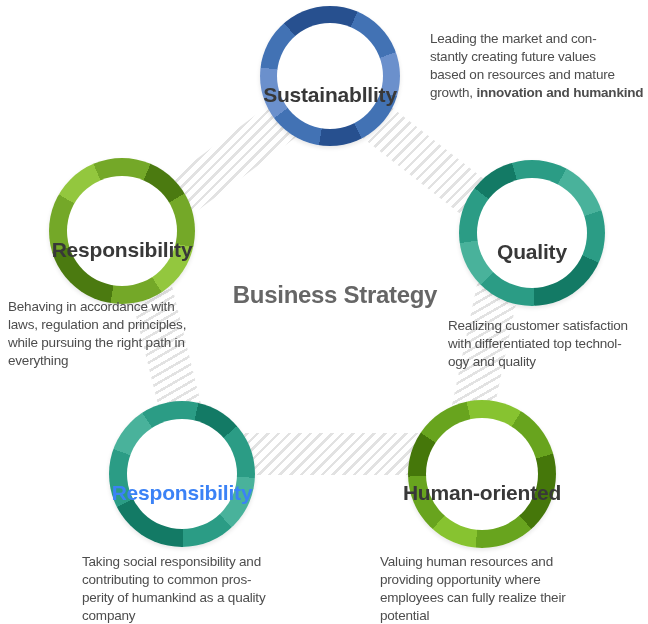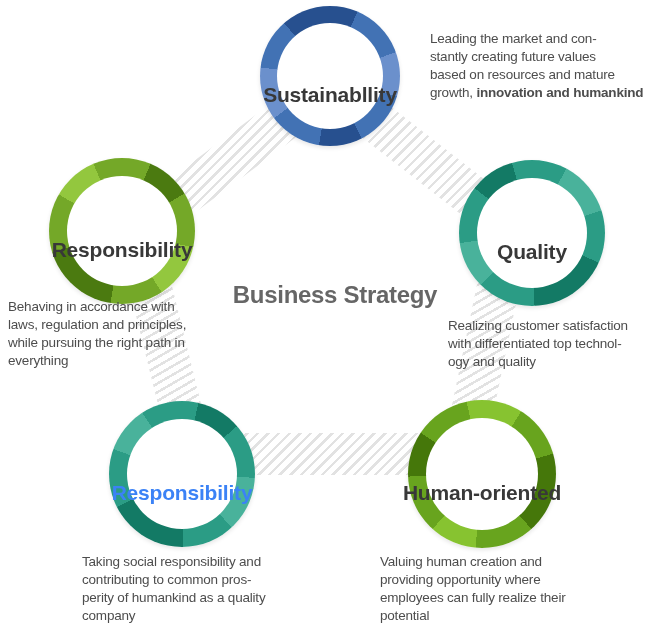--- a/index.html
+++ b/index.html
@@ -62,18 +62,18 @@
 laws, regulation and principles,
 while pursuing the right path in
 everything</span></div>
       <div class="desc" style="left: 448px; top: 317px; width: 225px; color: rgb(77, 77, 77);"><span class="plain">Realizing customer satisfaction
 with differentiated top technol-
 ogy and quality</span></div>
       <div class="desc" style="left: 82px; top: 553px; width: 230px; color: rgb(77, 77, 77);"><span class="plain">Taking social responsibility and
 contributing to common pros-
 perity of humankind as a quality
 company</span></div>
-      <div class="desc" style="left: 380px; top: 553px; width: 230px; color: rgb(77, 77, 77);"><span class="plain">Valuing human creation and
+      <div class="desc" style="left: 380px; top: 553px; width: 230px; color: rgb(77, 77, 77);"><span class="plain">Valuing human resources and
 providing opportunity where
 employees can fully realize their
 potential</span></div>
     </div>
 </div>
 
 </body></html>

